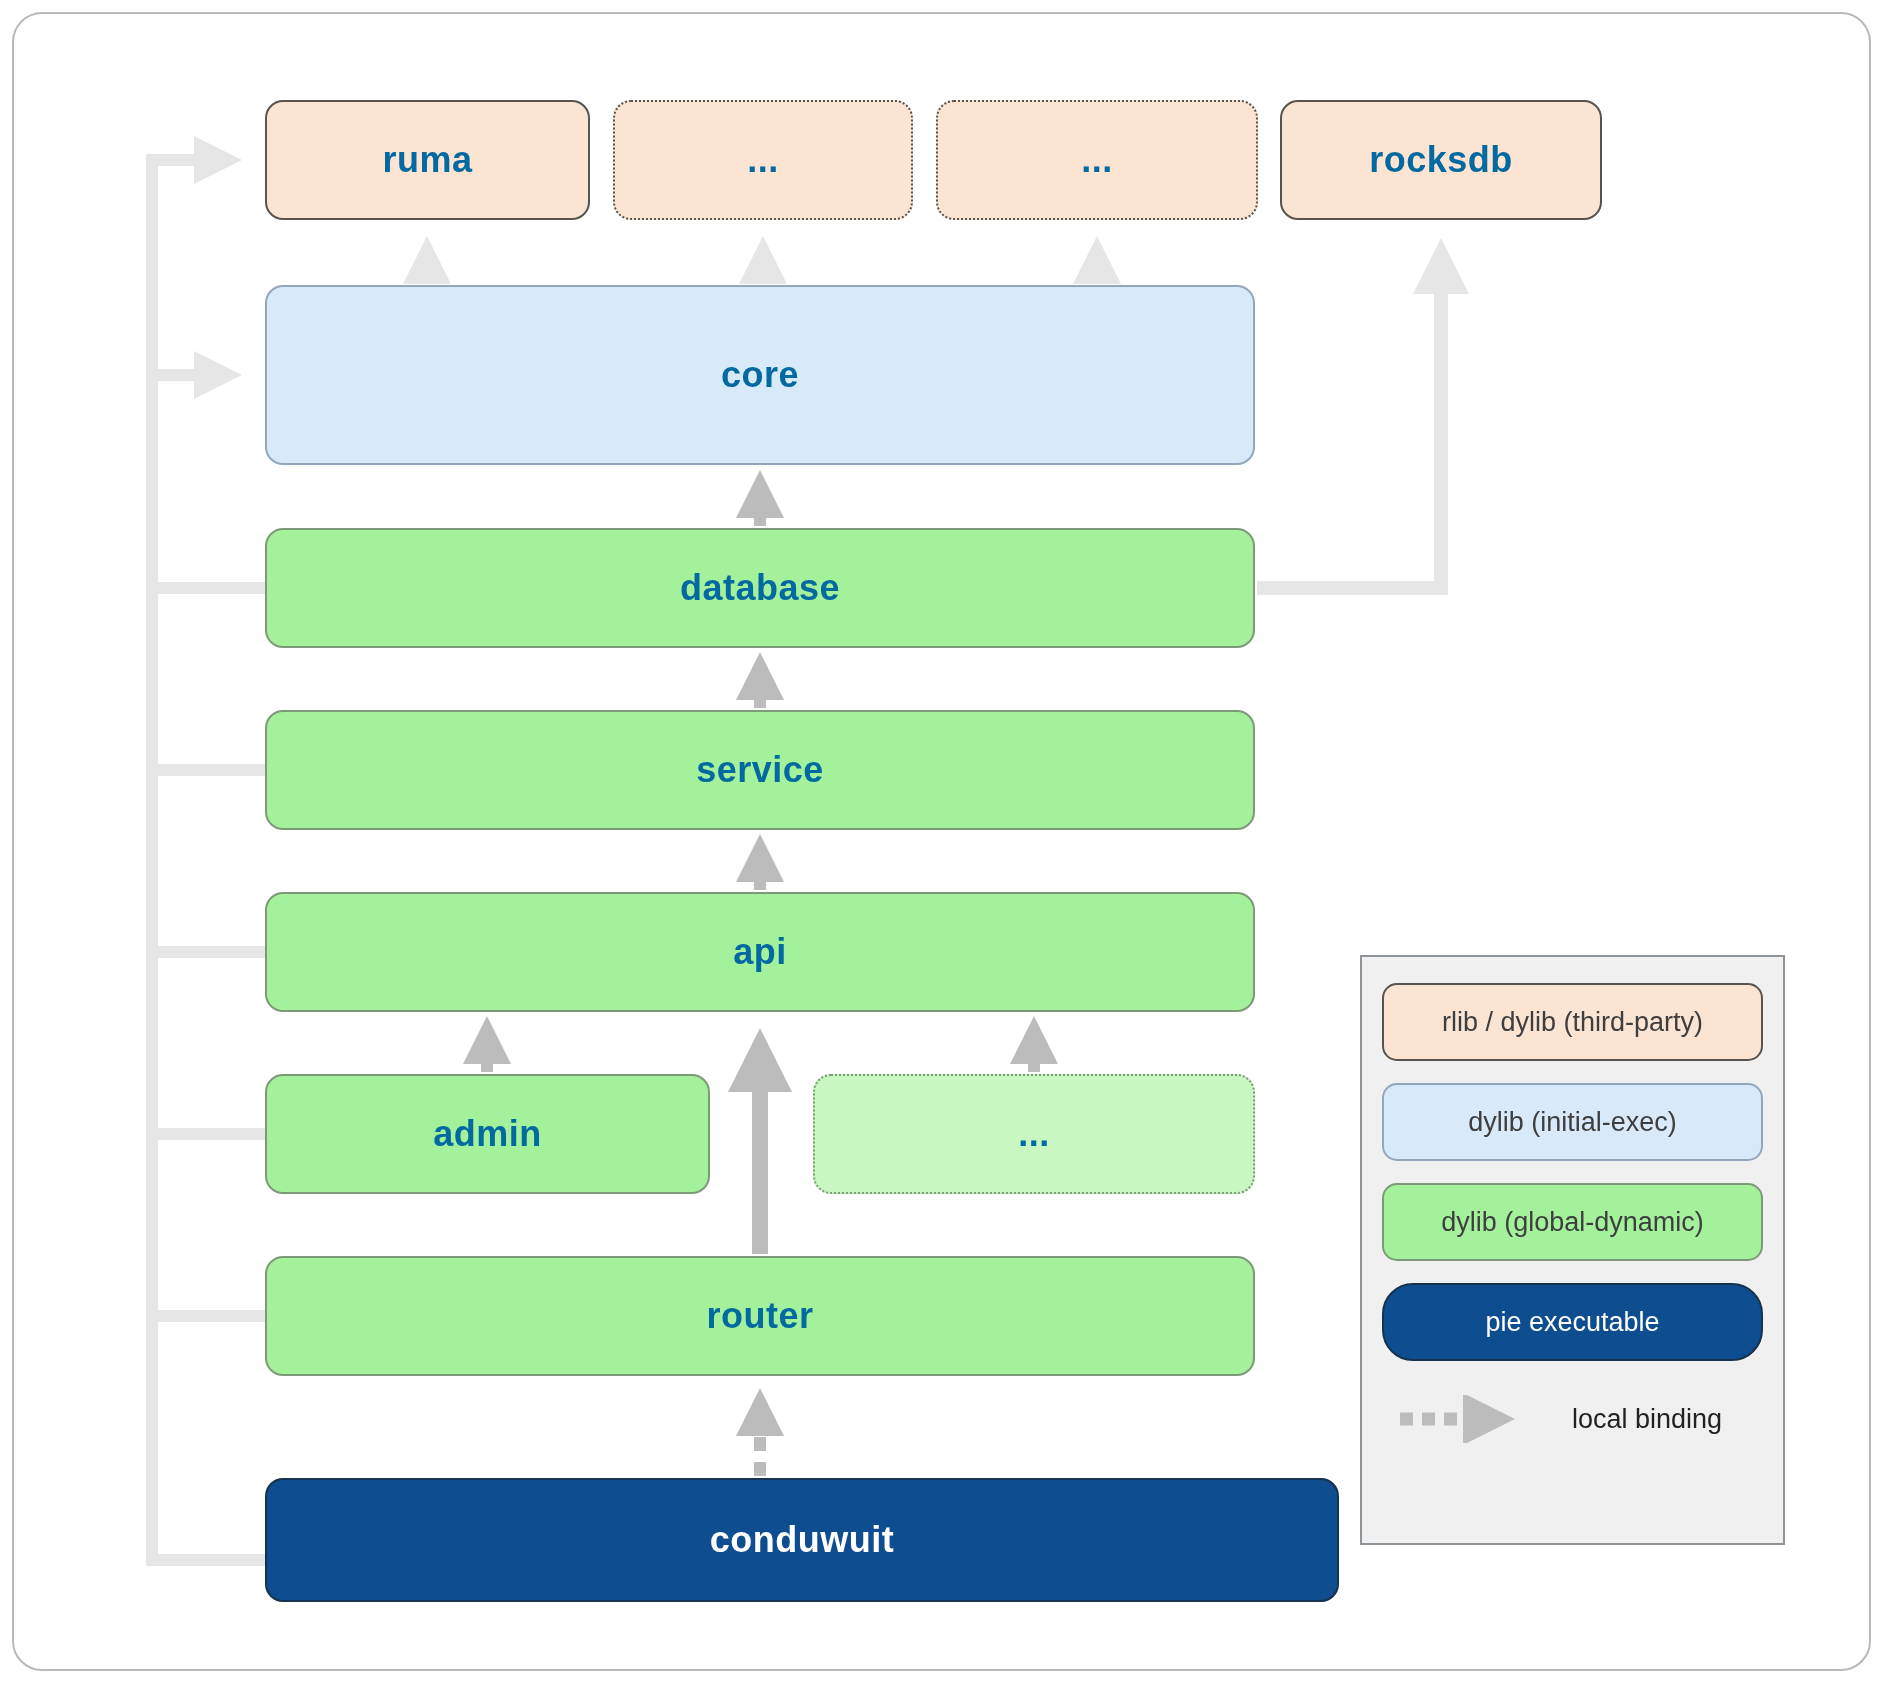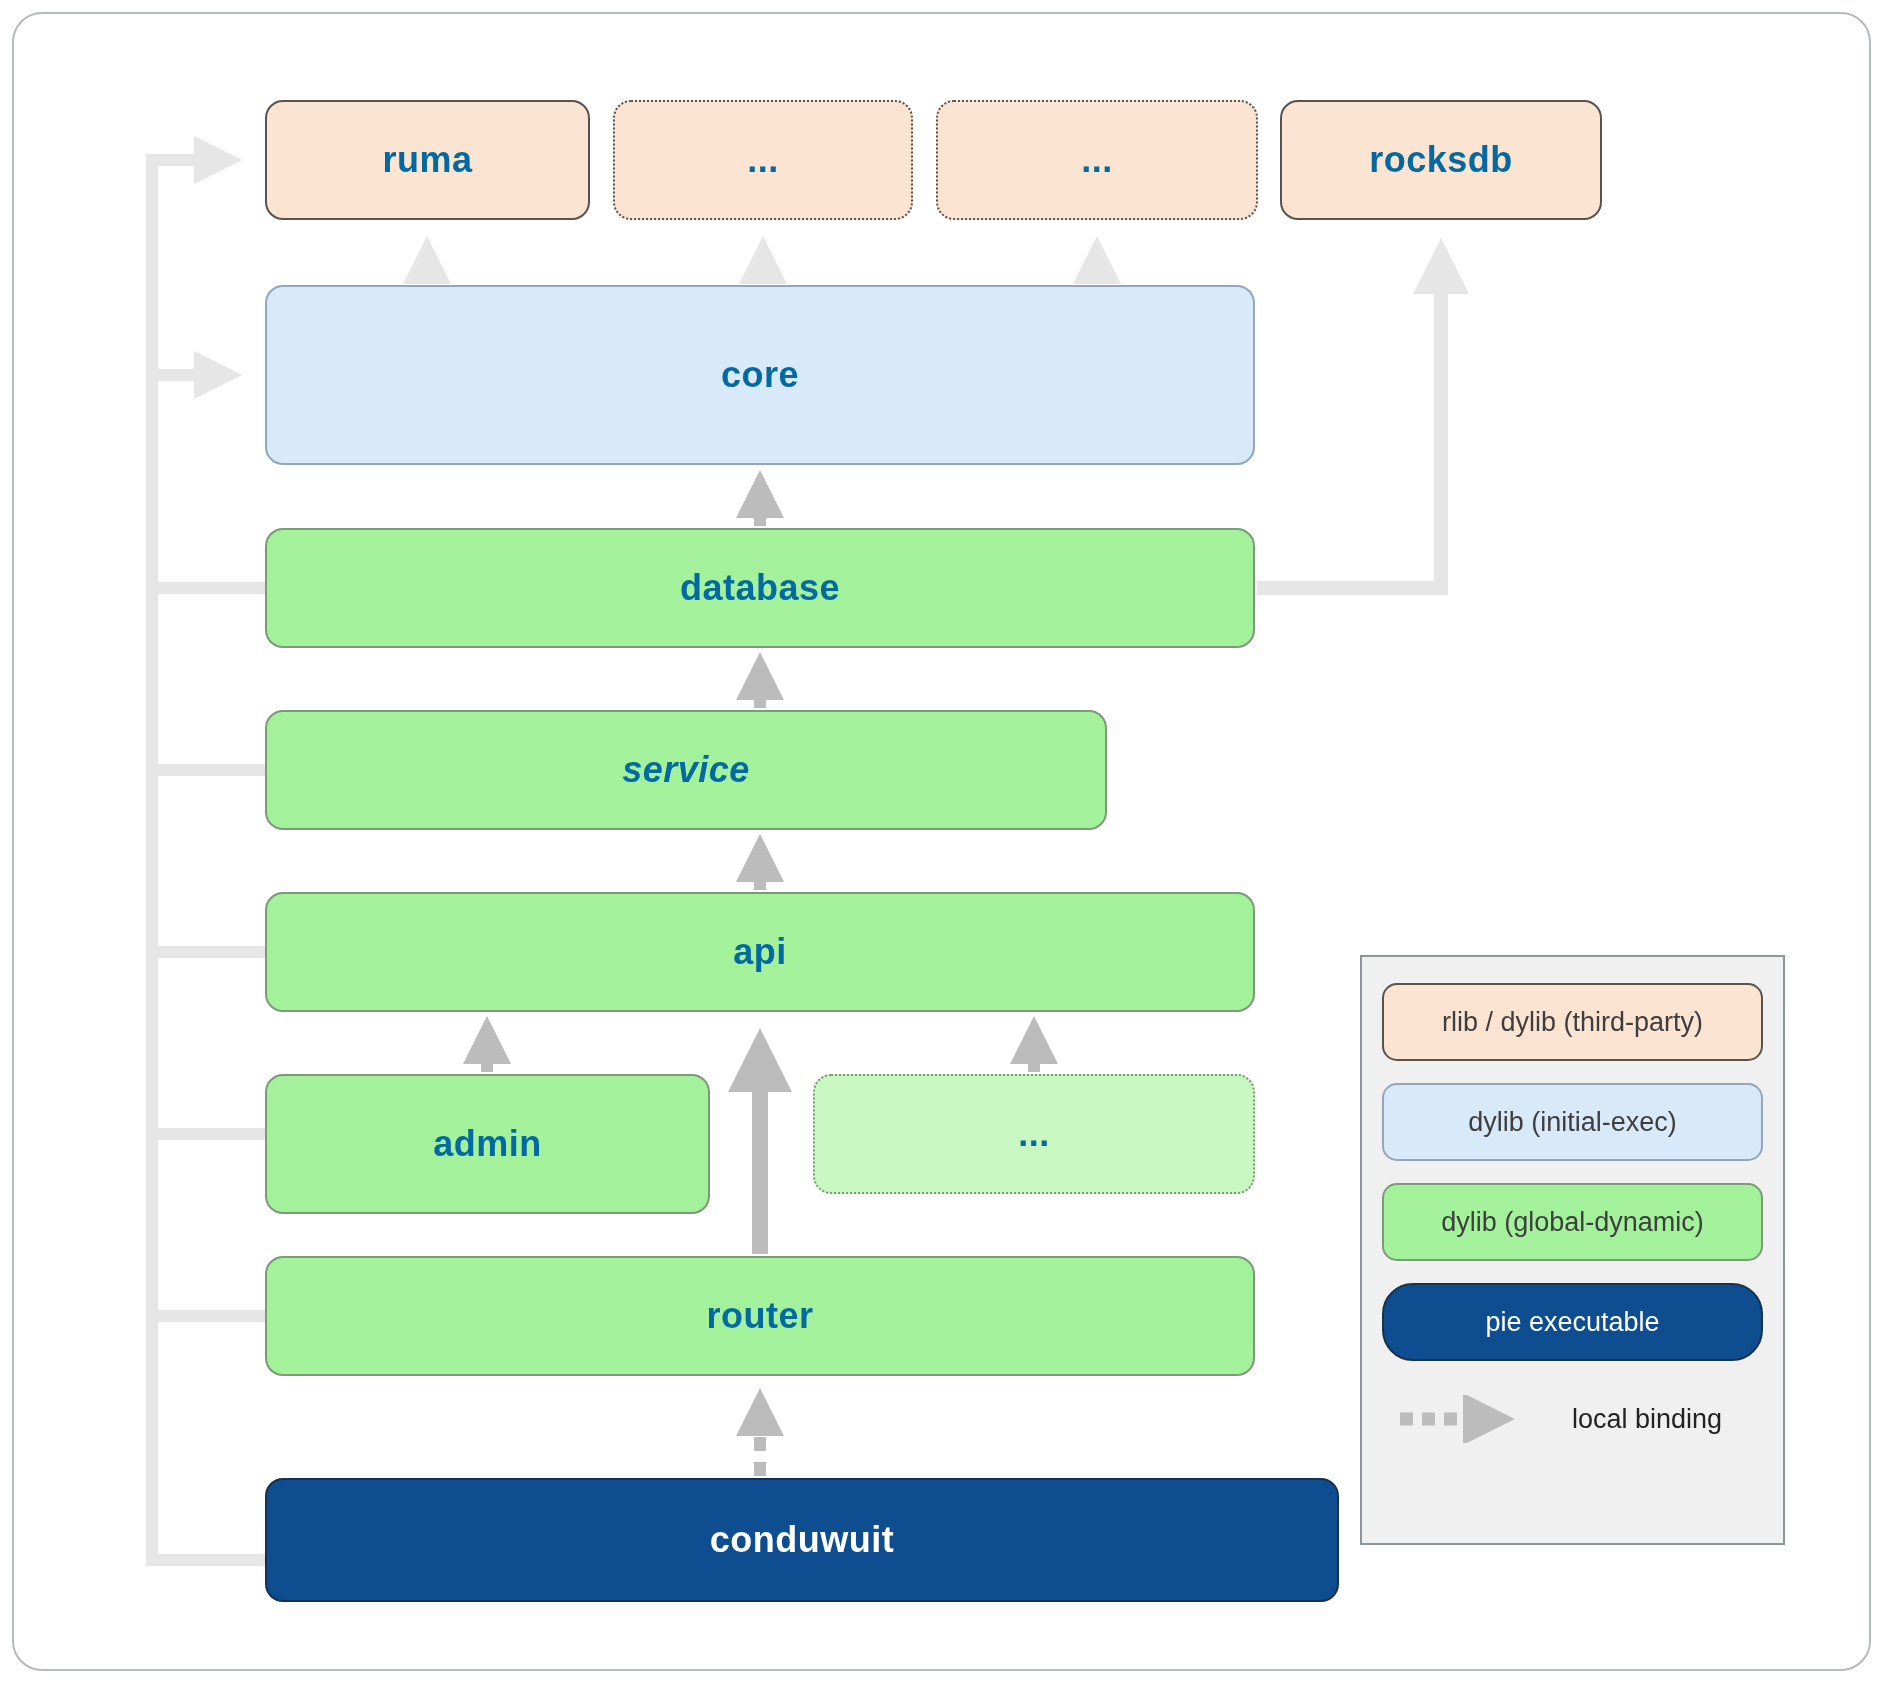--- a/index.html
+++ b/index.html
@@ -107,29 +107,29 @@
 </div>
 
 <div class="node blue" style="left:265px; top:285px; width:990px; height:180px;">
   <span>core</span>
 </div>
 
 <div class="node green" style="left:265px; top:528px; width:990px; height:120px;text-align:right;">
   <span>database</span>
 </div>
 
-<div class="node green" style="left:265px; top:710px; width:842px; height:120px;font-style:italic;">
+<div class="node green" style="left:265px; top:710px; width:990px; height:120px;">
   <span>service</span>
 </div>
 
 <div class="node green" style="left:265px; top:892px; width:990px; height:120px;">
   <span>api</span>
 </div>
 
-<div class="node green" style="left:265px; top:1074px; width:445px; height:140px;">
+<div class="node green" style="left:265px; top:1074px; width:445px; height:120px;">
   <span>admin</span>
 </div>
 <div class="node green light" style="left:813px; top:1074px; width:442px; height:120px;">
   <span>...</span>
 </div>
 
 <div class="node green" style="left:265px; top:1256px; width:990px; height:120px;">
   <span>router</span>
 </div>
 

